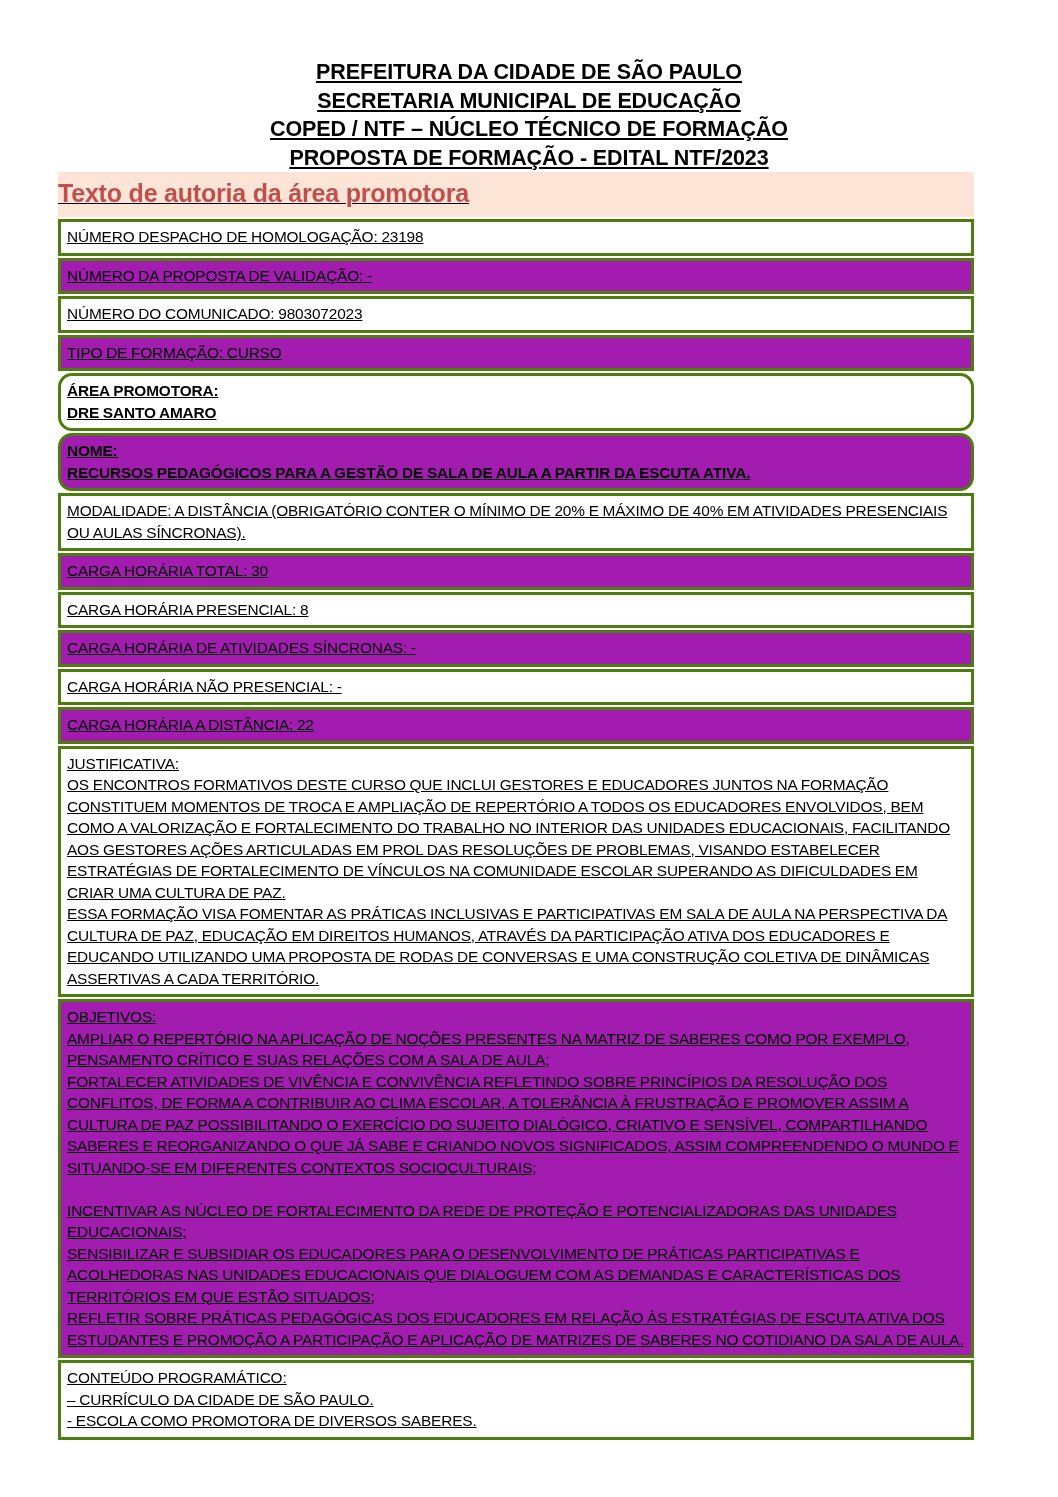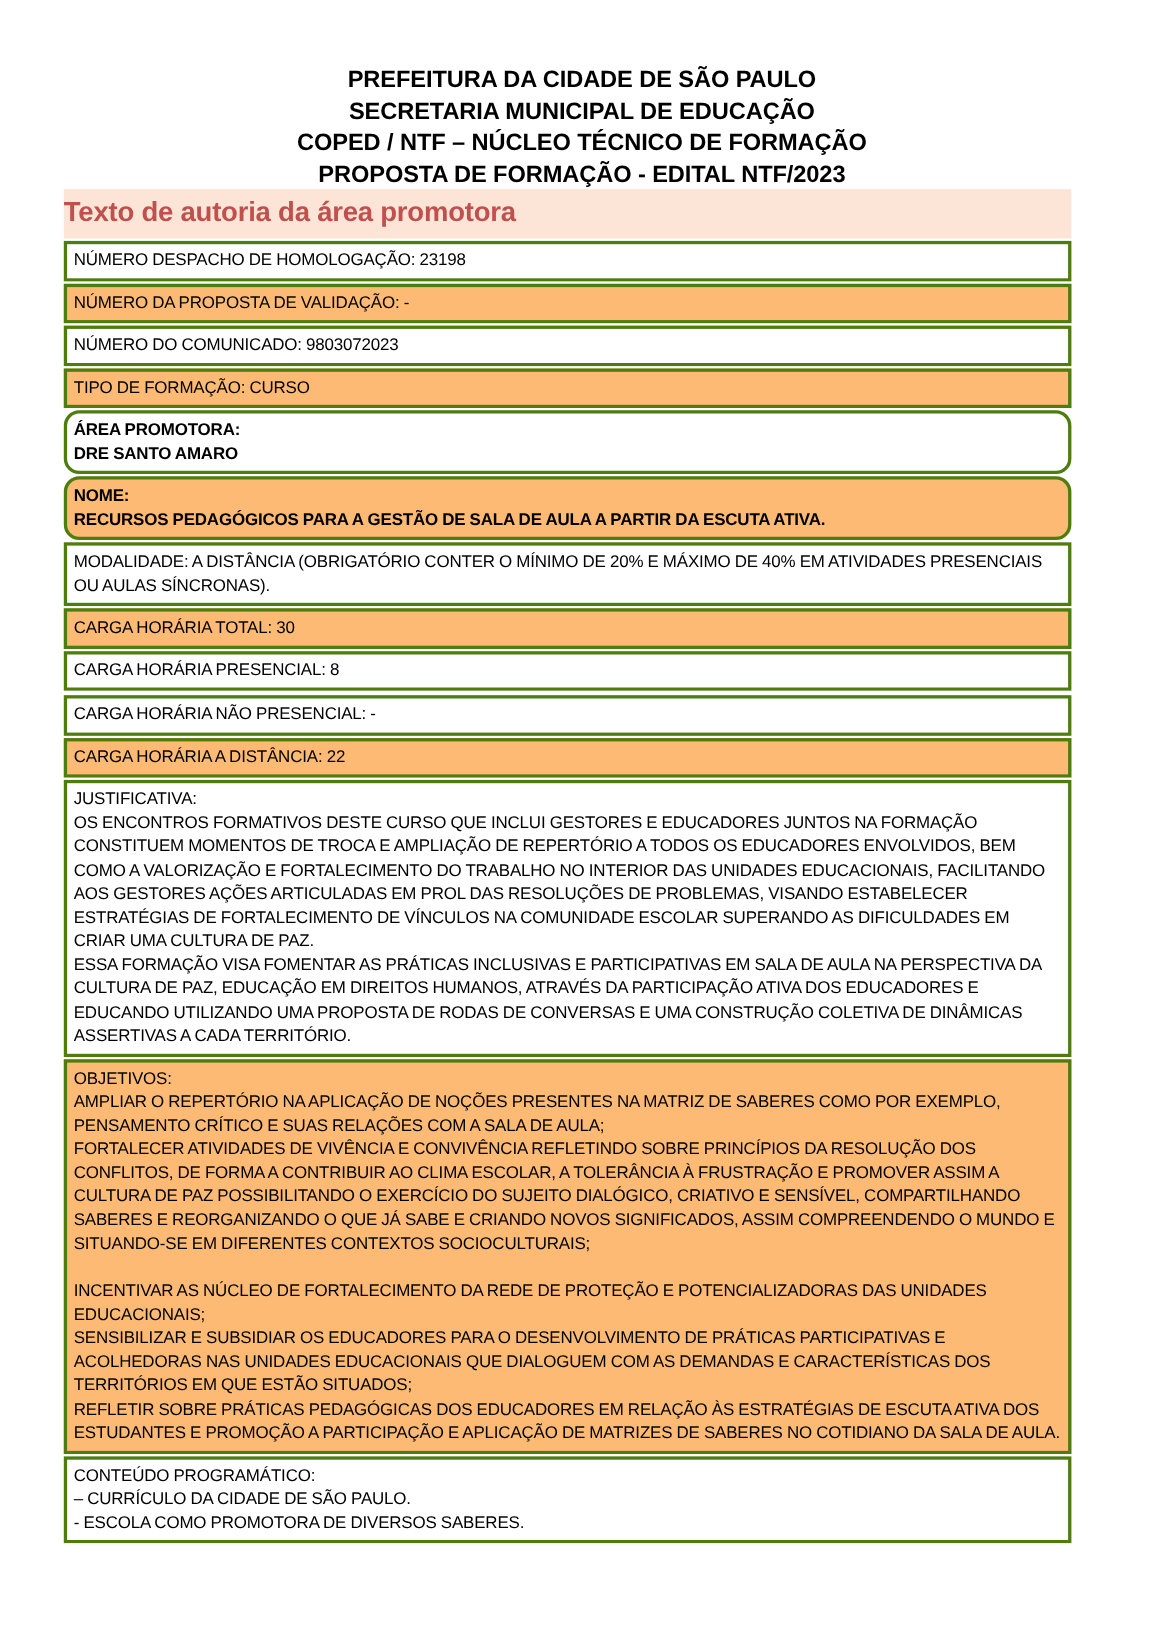--- a/index.html
+++ b/index.html
@@ -14,20 +14,21 @@
     color: #000000;
     overflow: hidden;
   }
 
   .page {
     position: relative;
     width: 1058px;
     height: 1333px;
     background: #ffffff;
     box-sizing: border-box;
+    text-decoration: underline;
   }
 
   
   .doc-header {
     padding-top: 58px;
     text-align: center;
   }
   .doc-header .hline {
     font-size: 21.5px;
     font-weight: bold;
@@ -63,21 +64,21 @@
   td.cell {
     border: 3px solid #4d7c0f;
     padding: 4px 6px 5px 6px;
     font-size: 15.4px;
     line-height: 21.5px;
     vertical-align: top;
     letter-spacing: -0.15px;
     word-spacing: -0.3px;
   }
   td.white { background: #ffffff; }
-  td.peach { background: #fdba74; }
+  td.peach { background: #a21caf; }
 
   .b { font-weight: bold; border-radius: 14px; }
 
   .cell p {
     margin: 0;
     padding: 0;
   }
   .cell p.blank {
     height: 21.5px;
   }
@@ -180,20 +181,25 @@
           <td></td>
         </tr>
         <tr>
           <td class="cell white">
             <p>CARGA HORÁRIA PRESENCIAL: 8</p>
           </td>
         </tr>
         <tr class="spacer-row">
           <td></td>
         </tr>
+        <tr>
+          <td class="cell peach">
+            <p>CARGA HORÁRIA DE ATIVIDADES SÍNCRONAS:  -</p>
+          </td>
+        </tr>
         <tr class="spacer-row">
           <td></td>
         </tr>
         <tr>
           <td class="cell white">
             <p>CARGA HORÁRIA NÃO PRESENCIAL:  -</p>
           </td>
         </tr>
         <tr class="spacer-row">
           <td></td>

